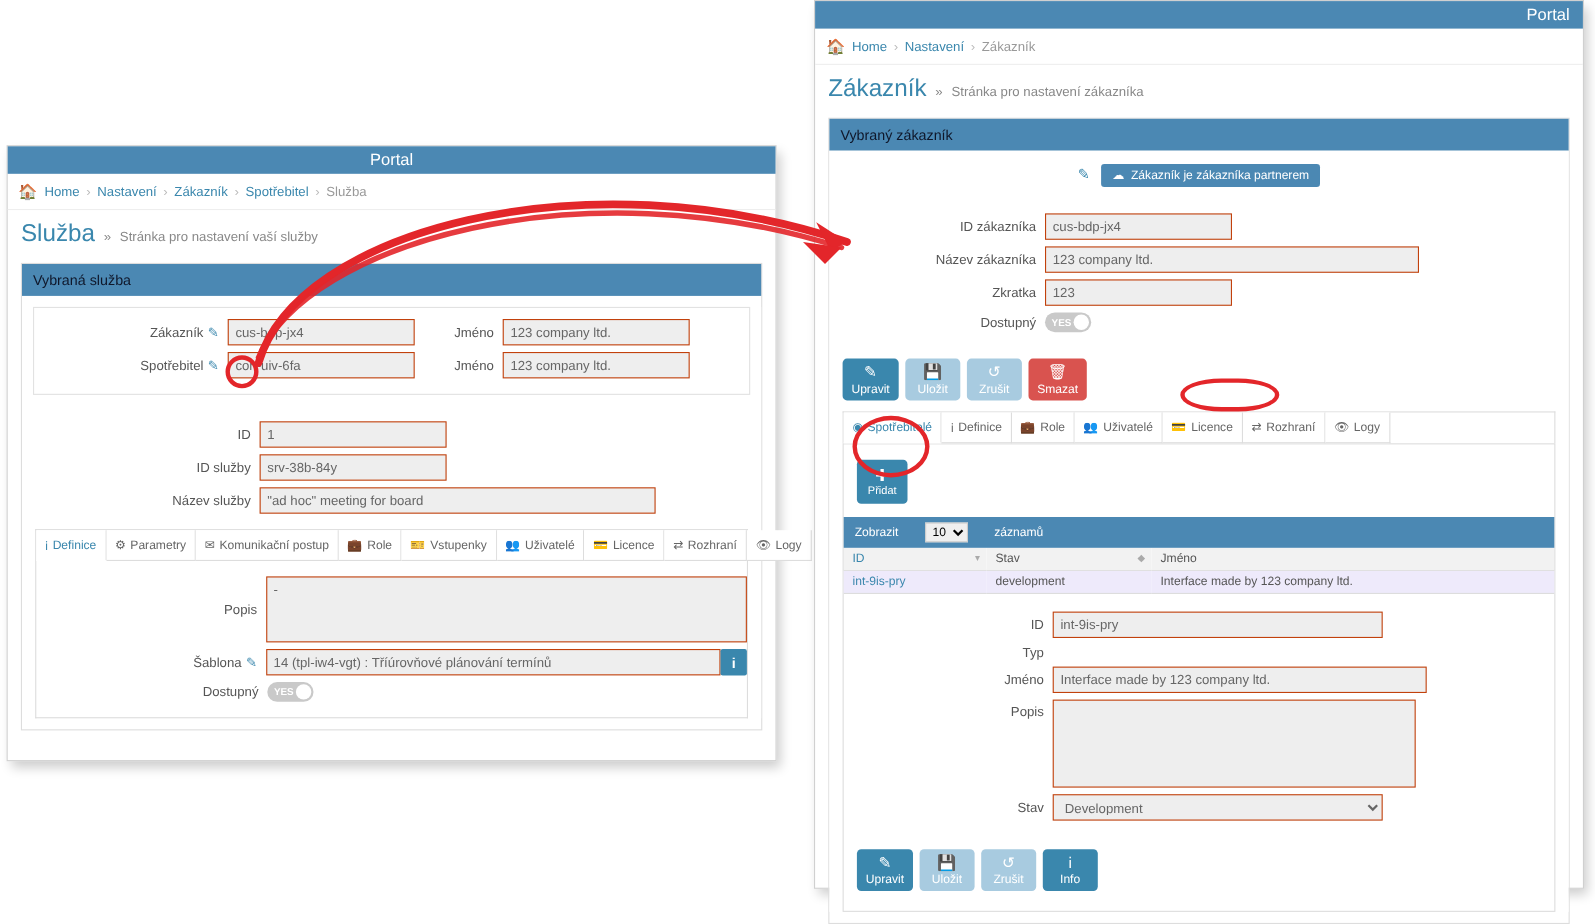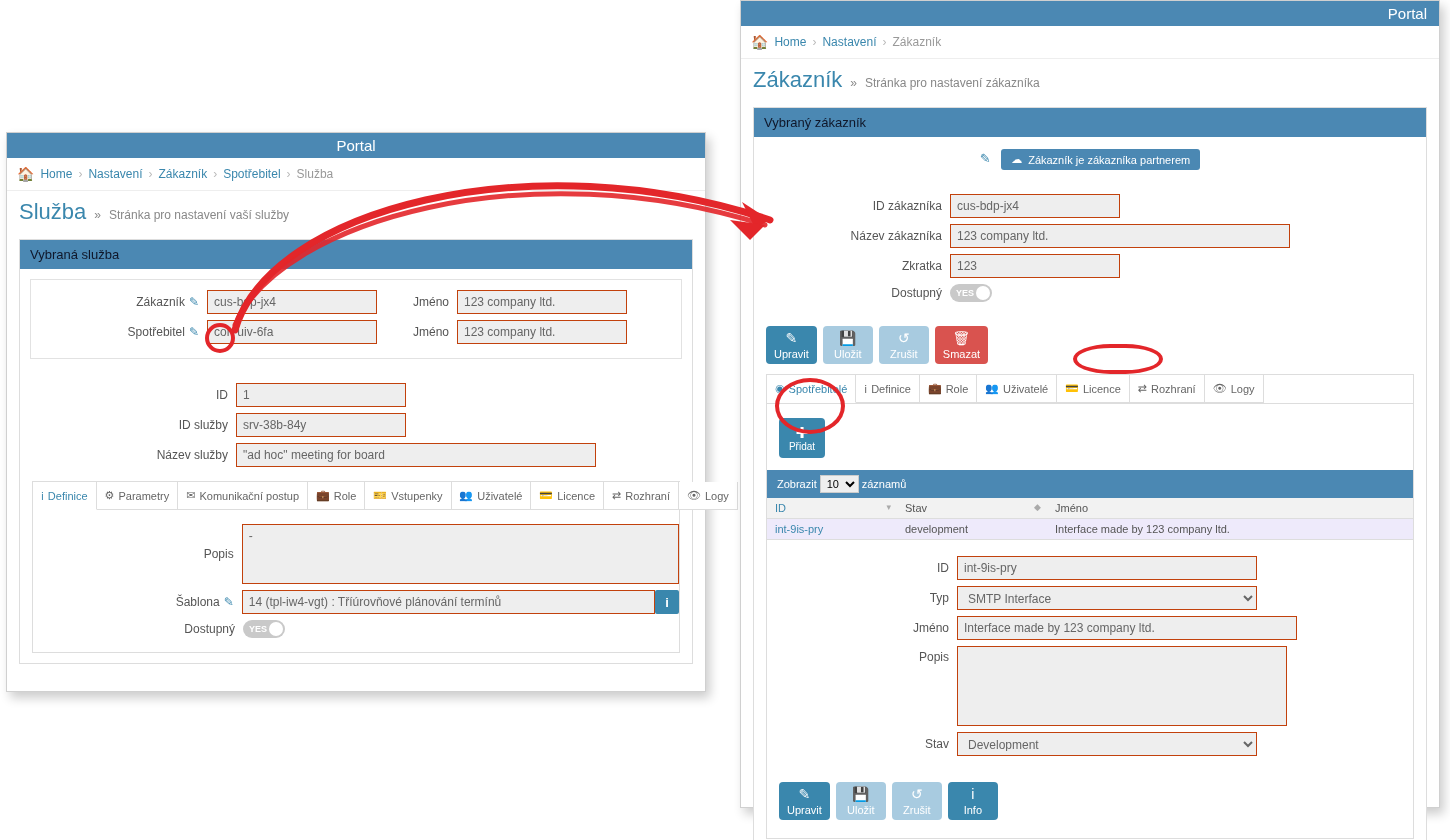--- a/index.html
+++ b/index.html
@@ -51,21 +51,21 @@
 .tabs { display: flex; border: 1px solid #ddd; border-bottom: none; margin: 0 12px; font-size: 11px; flex-wrap: nowrap; }
 .tab { padding: 6px 8px; border-right: 1px solid #ddd; border-bottom: 1px solid #ddd; color: #666; display: flex; align-items: center; gap: 4px; cursor: pointer; white-space: nowrap; background: #fff; }
 .tab.active { color: #3a87ad; border-bottom: 1px solid #fff; }
 .tab .ti { font-size: 11px; }
 
 .tab-content { border: 1px solid #ddd; border-top: none; margin: 0 12px 10px; padding: 8px 0; }
 .add-wrap { padding: 6px 12px; }
 .add-btn { background: #3a87ad; color: #fff; border: none; border-radius: 4px; width: 46px; height: 40px; display: flex; flex-direction: column; align-items: center; justify-content: center; font-size: 10px; cursor: pointer; gap: 1px; }
 .add-btn .plus { font-size: 15px; line-height: 1; }
 
-.list-bar { background: #4b88b3; color: #fff; display: flex; align-items: center; gap: 3px; padding: 5px 10px; font-size: 11px; margin: 6px 0 0; }
+.list-bar { background: #4b88b3; color: #fff; display: flex; align-items: center; gap: 24px; padding: 5px 10px; font-size: 11px; margin: 6px 0 0; }
 .list-bar select { font-size: 11px; border: 1px solid #ccc; padding: 1px 2px; }
 
 .tbl { width: 100%; border-collapse: collapse; font-size: 11px; }
 .tbl th { background: #f2f2f2; text-align: left; padding: 4px 8px; font-weight: 400; color: #555; border-bottom: 1px solid #ddd; position: relative; }
 .tbl th .sort { position: absolute; right: 6px; color: #aaa; font-size: 9px; }
 .tbl th.sort-active { color: #3a87ad; }
 .tbl td { padding: 4px 8px; background: #eeeafb; color: #555; border-bottom: 1px solid #ddd; }
 .tbl td:first-child { color: #3a87ad; }
 .tbl-foot { background: #4b88b3; color: #fff; font-size: 10px; padding: 4px 10px; }
 
@@ -388,21 +388,20 @@
           <div class="row">
               <div class="lbl">
                 <span>ID</span>
               </div>
               <input class="inp" style="width: 300px;" readonly="" value="int-9is-pry">
             </div>
           <div class="row">
               <div class="lbl">
                 <span>Typ</span>
               </div>
-              <select class="inp"><option>SMTP Interface</option></select>
             </div>
           <div class="row">
               <div class="lbl">
                 <span>Jméno</span>
               </div>
               <input class="inp" style="width: 340px;" value="Interface made by 123 company ltd.">
             </div>
           <div class="row" style="align-items:flex-start">
               <div class="lbl" style="padding-top:4px">
                 <span>Popis</span>

